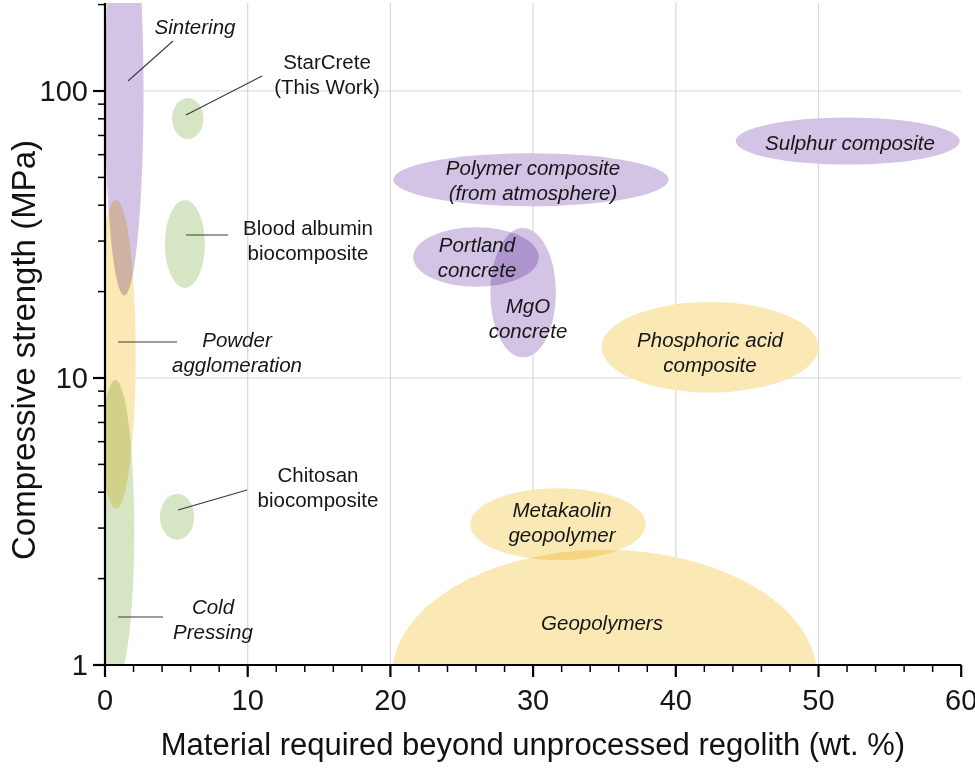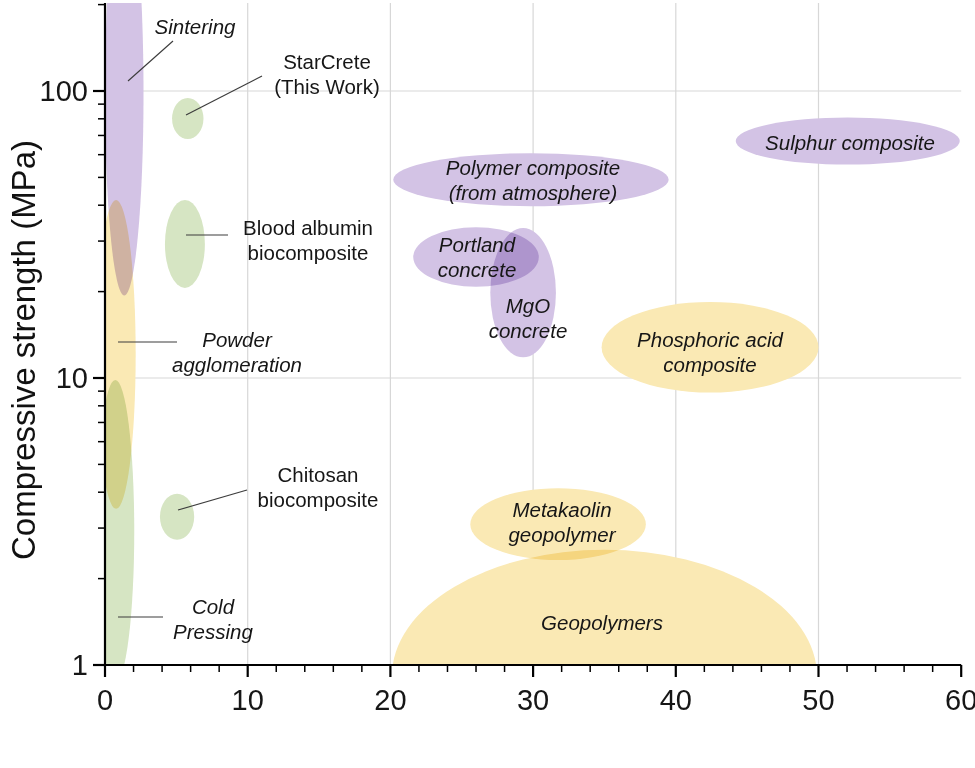--- a/index.html
+++ b/index.html
@@ -133,14 +133,15 @@
         <line x1="104" y1="118.81317373331217" x2="98" y2="118.81317373331217" stroke-width="1.5"></line>
         <line x1="104" y1="104.13239979091384" x2="98" y2="104.13239979091384" stroke-width="1.5"></line>
         <line x1="104" y1="4.604391244437352" x2="98" y2="4.604391244437352" stroke-width="1.5"></line>
       </g>
       <g fill="#161616" font-family="&quot;Liberation Sans&quot;, sans-serif" font-size="29" text-anchor="end">
         <text x="88" y="675">1</text>
         <text x="88" y="388">10</text>
         <text x="88" y="101">100</text>
       </g>
     </svg>
+  <div class="axis-title x-title">Material required beyond unprocessed regolith (wt. %)</div>
   <div class="axis-title y-title">Compressive strength (MPa)</div>
 </div>
 
 </body></html>

